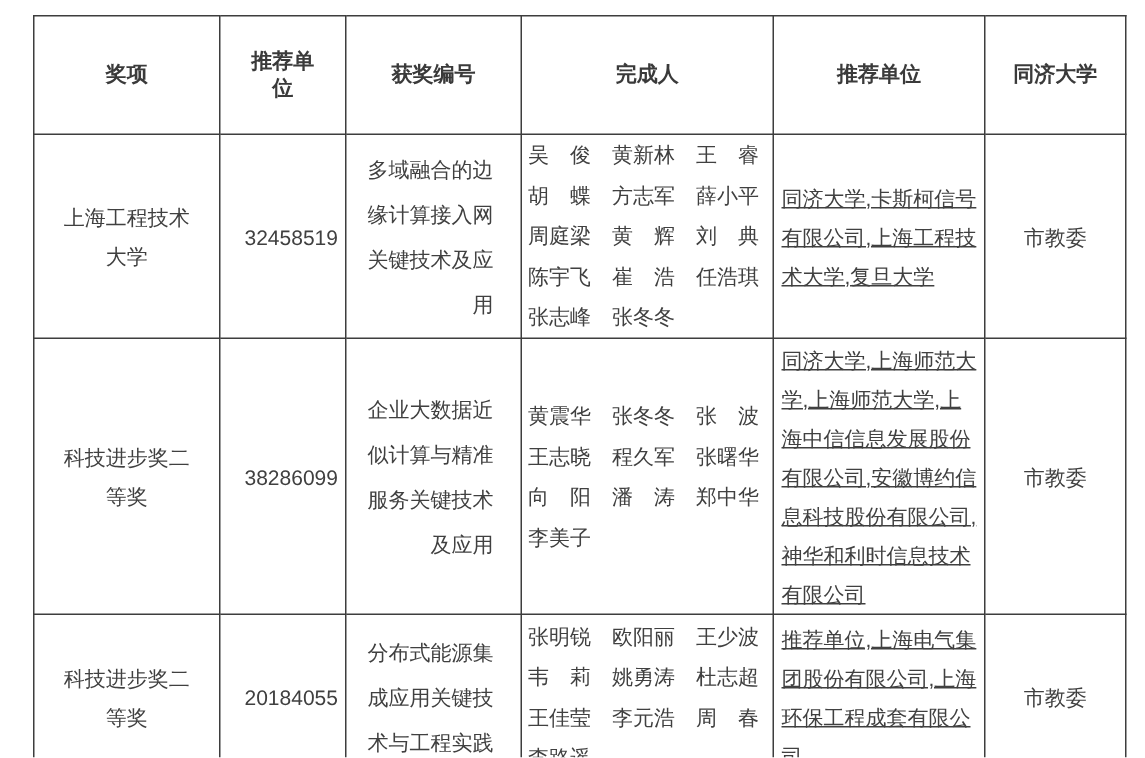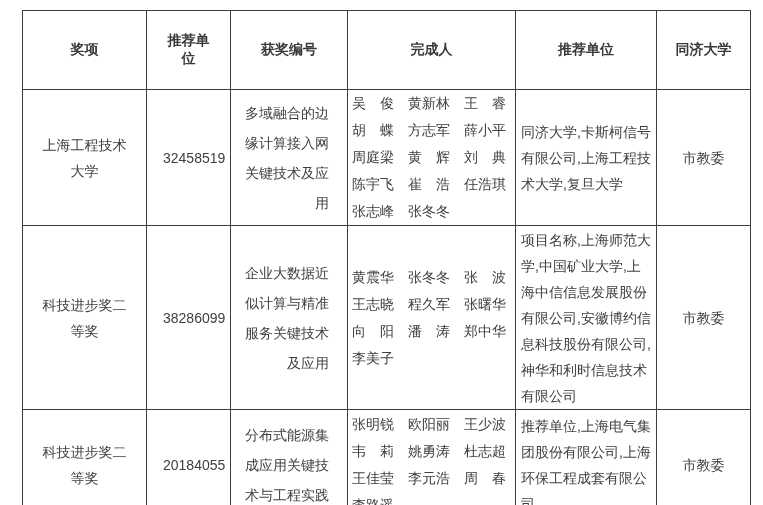--- a/index.html
+++ b/index.html
@@ -60,20 +60,21 @@
   }
   .c-people .pline {
     white-space: nowrap;
     line-height: 27px;
   }
   .c-org {
     text-align: left;
     padding: 0 2px 0 5px;
     word-break: break-all;
     line-height: 26px;
+    text-decoration: underline;
   }
 </style>
 </head>
 <body>
 
 <div class="page">
   <table class="awards-table">
     <colgroup>
       <col style="width:124px">
       <col style="width:84px">
@@ -110,21 +111,21 @@
       <tr class="row-2">
         <td class="c-award">科技进步奖二等奖</td>
         <td class="c-number">38286099</td>
         <td class="c-project">企业大数据近似计算与精准服务关键技术及应用</td>
         <td class="c-people">
           <div class="pline">黄震华　张冬冬　张　波</div>
           <div class="pline">王志晓　程久军　张曙华</div>
           <div class="pline">向　阳　潘　涛　郑中华</div>
           <div class="pline">李美子</div>
         </td>
-        <td class="c-org">项目名称,上海师范大学,中国矿业大学,上海中信信息发展股份有限公司,安徽博约信息科技股份有限公司,神华和利时信息技术有限公司</td>
+        <td class="c-org">同济大学,上海师范大学,上海师范大学,上海中信信息发展股份有限公司,安徽博约信息科技股份有限公司,神华和利时信息技术有限公司</td>
         <td class="c-rec">市教委</td>
       </tr>
       <tr class="row-3">
         <td class="c-award">科技进步奖二等奖</td>
         <td class="c-number">20184055</td>
         <td class="c-project">分布式能源集成应用关键技术与工程实践</td>
         <td class="c-people">
           <div class="pline">张明锐　欧阳丽　王少波</div>
           <div class="pline">韦　莉　姚勇涛　杜志超</div>
           <div class="pline">王佳莹　李元浩　周　春</div>

